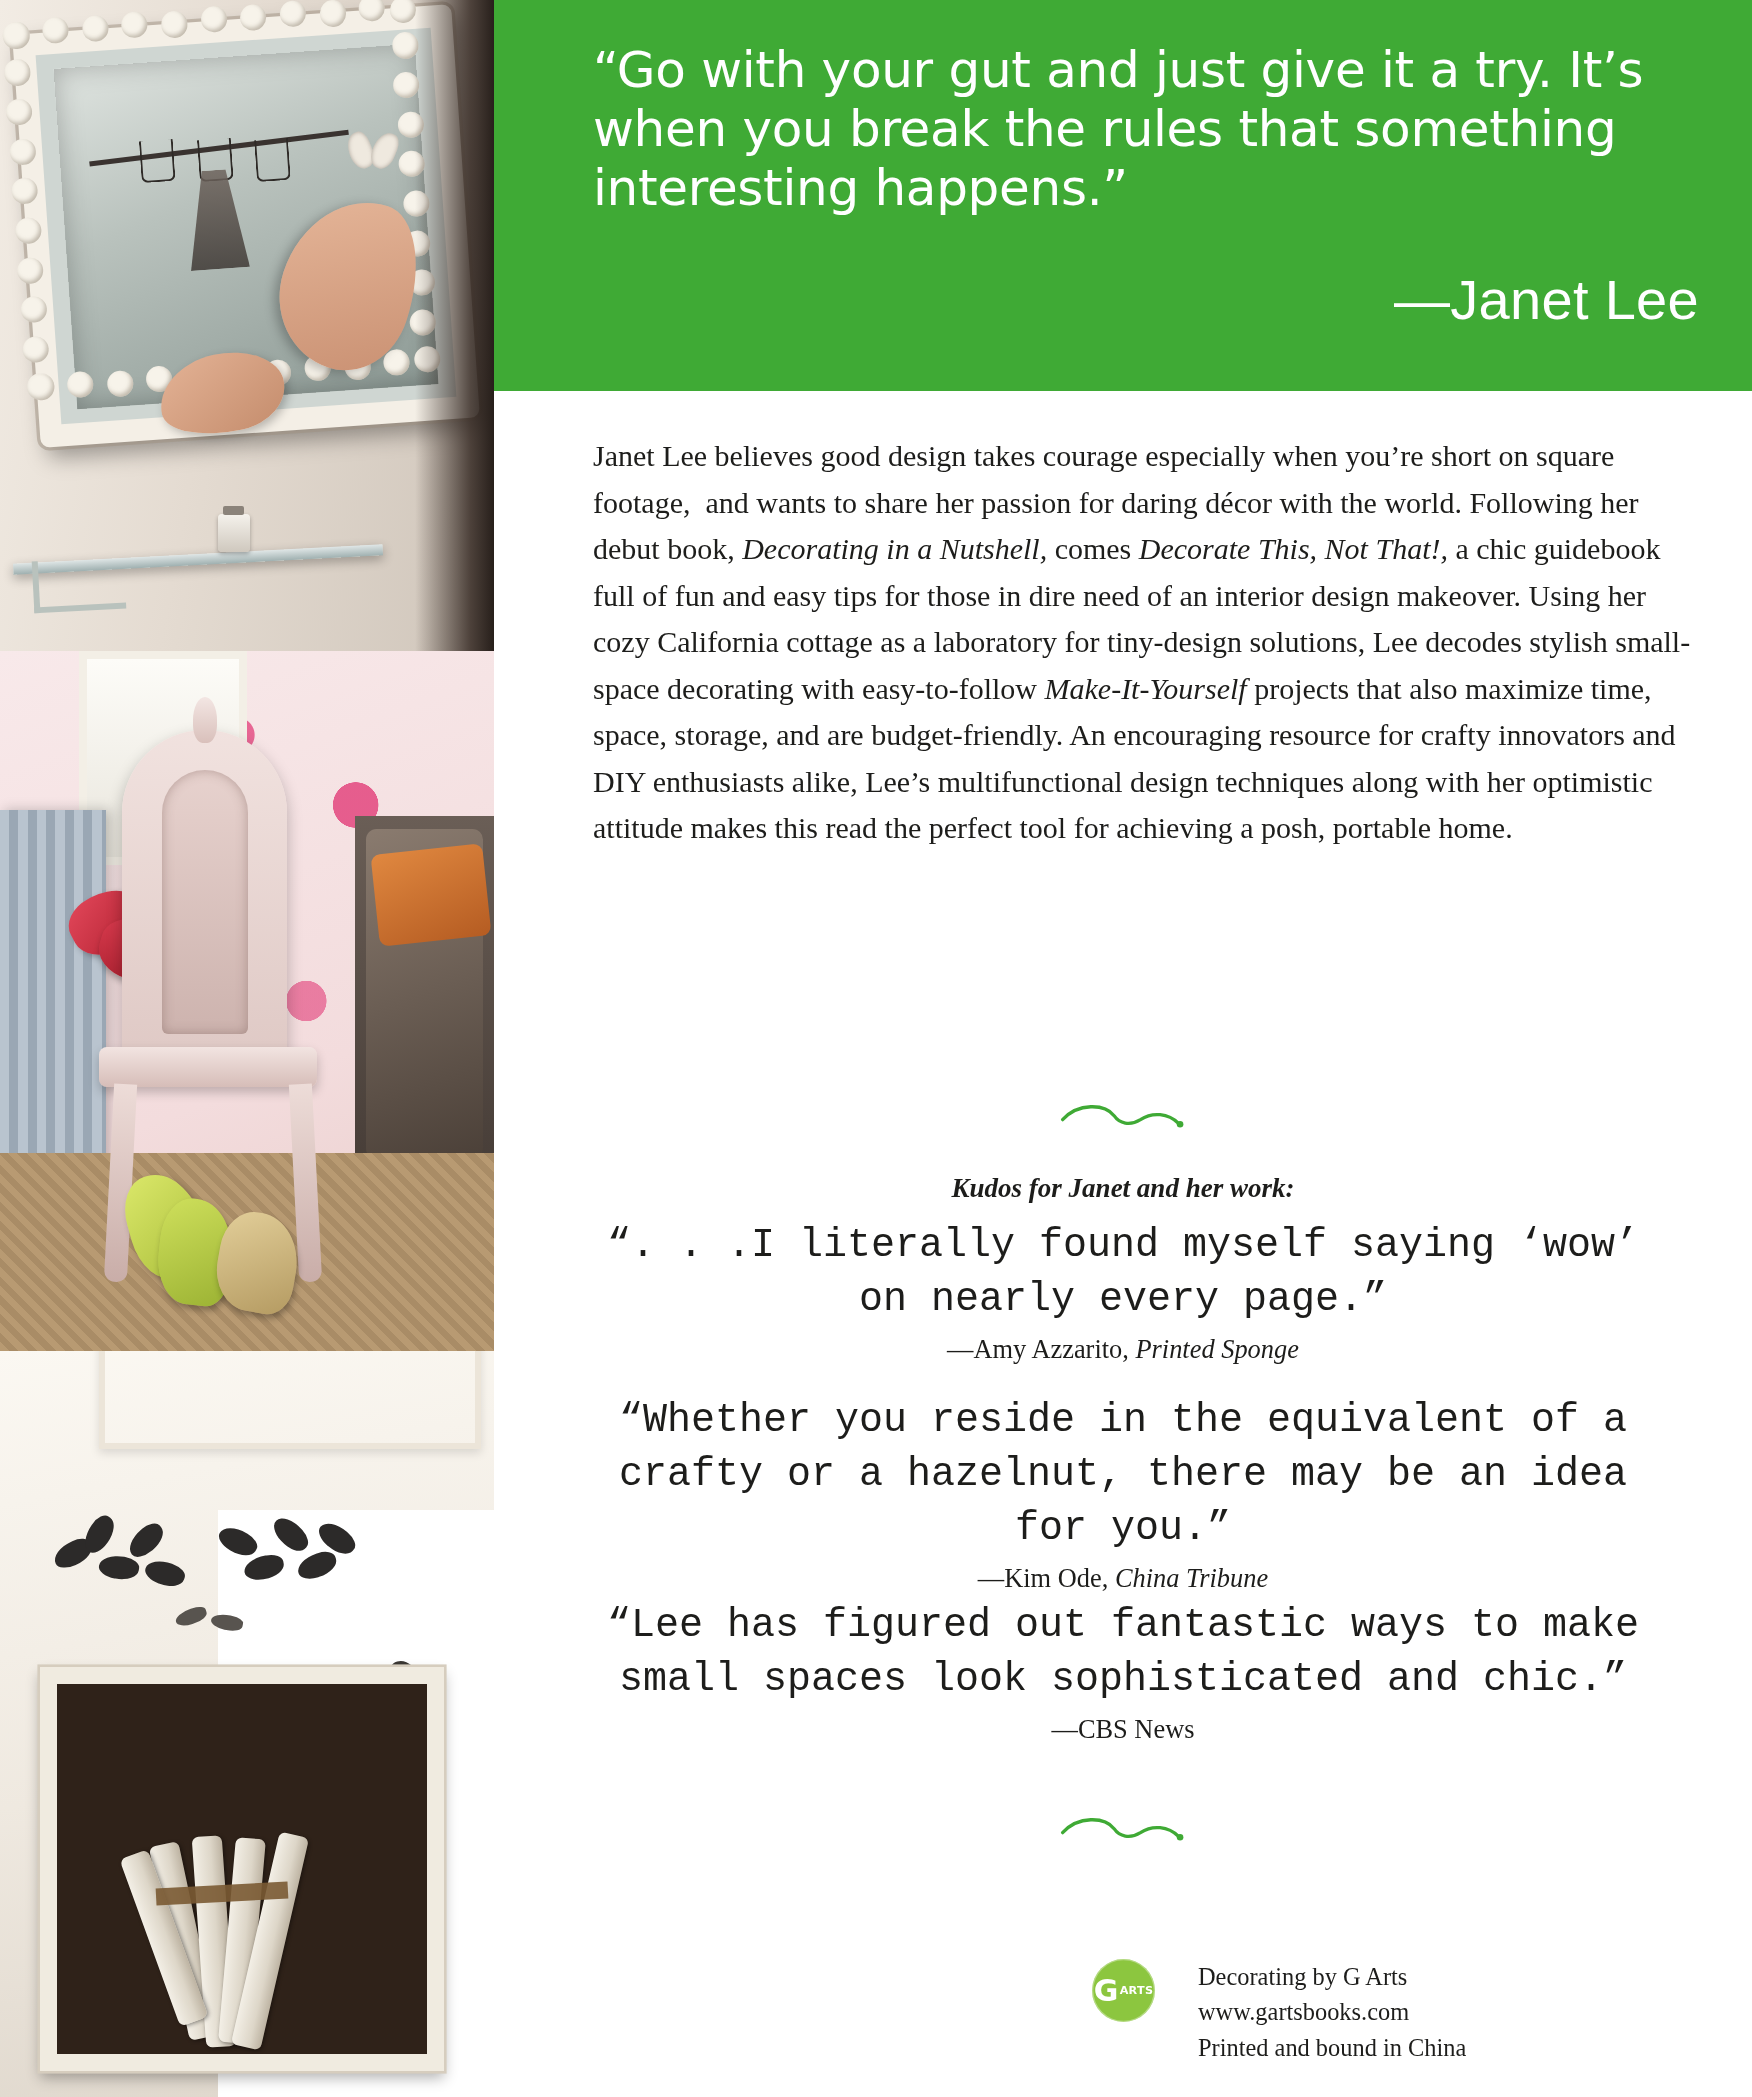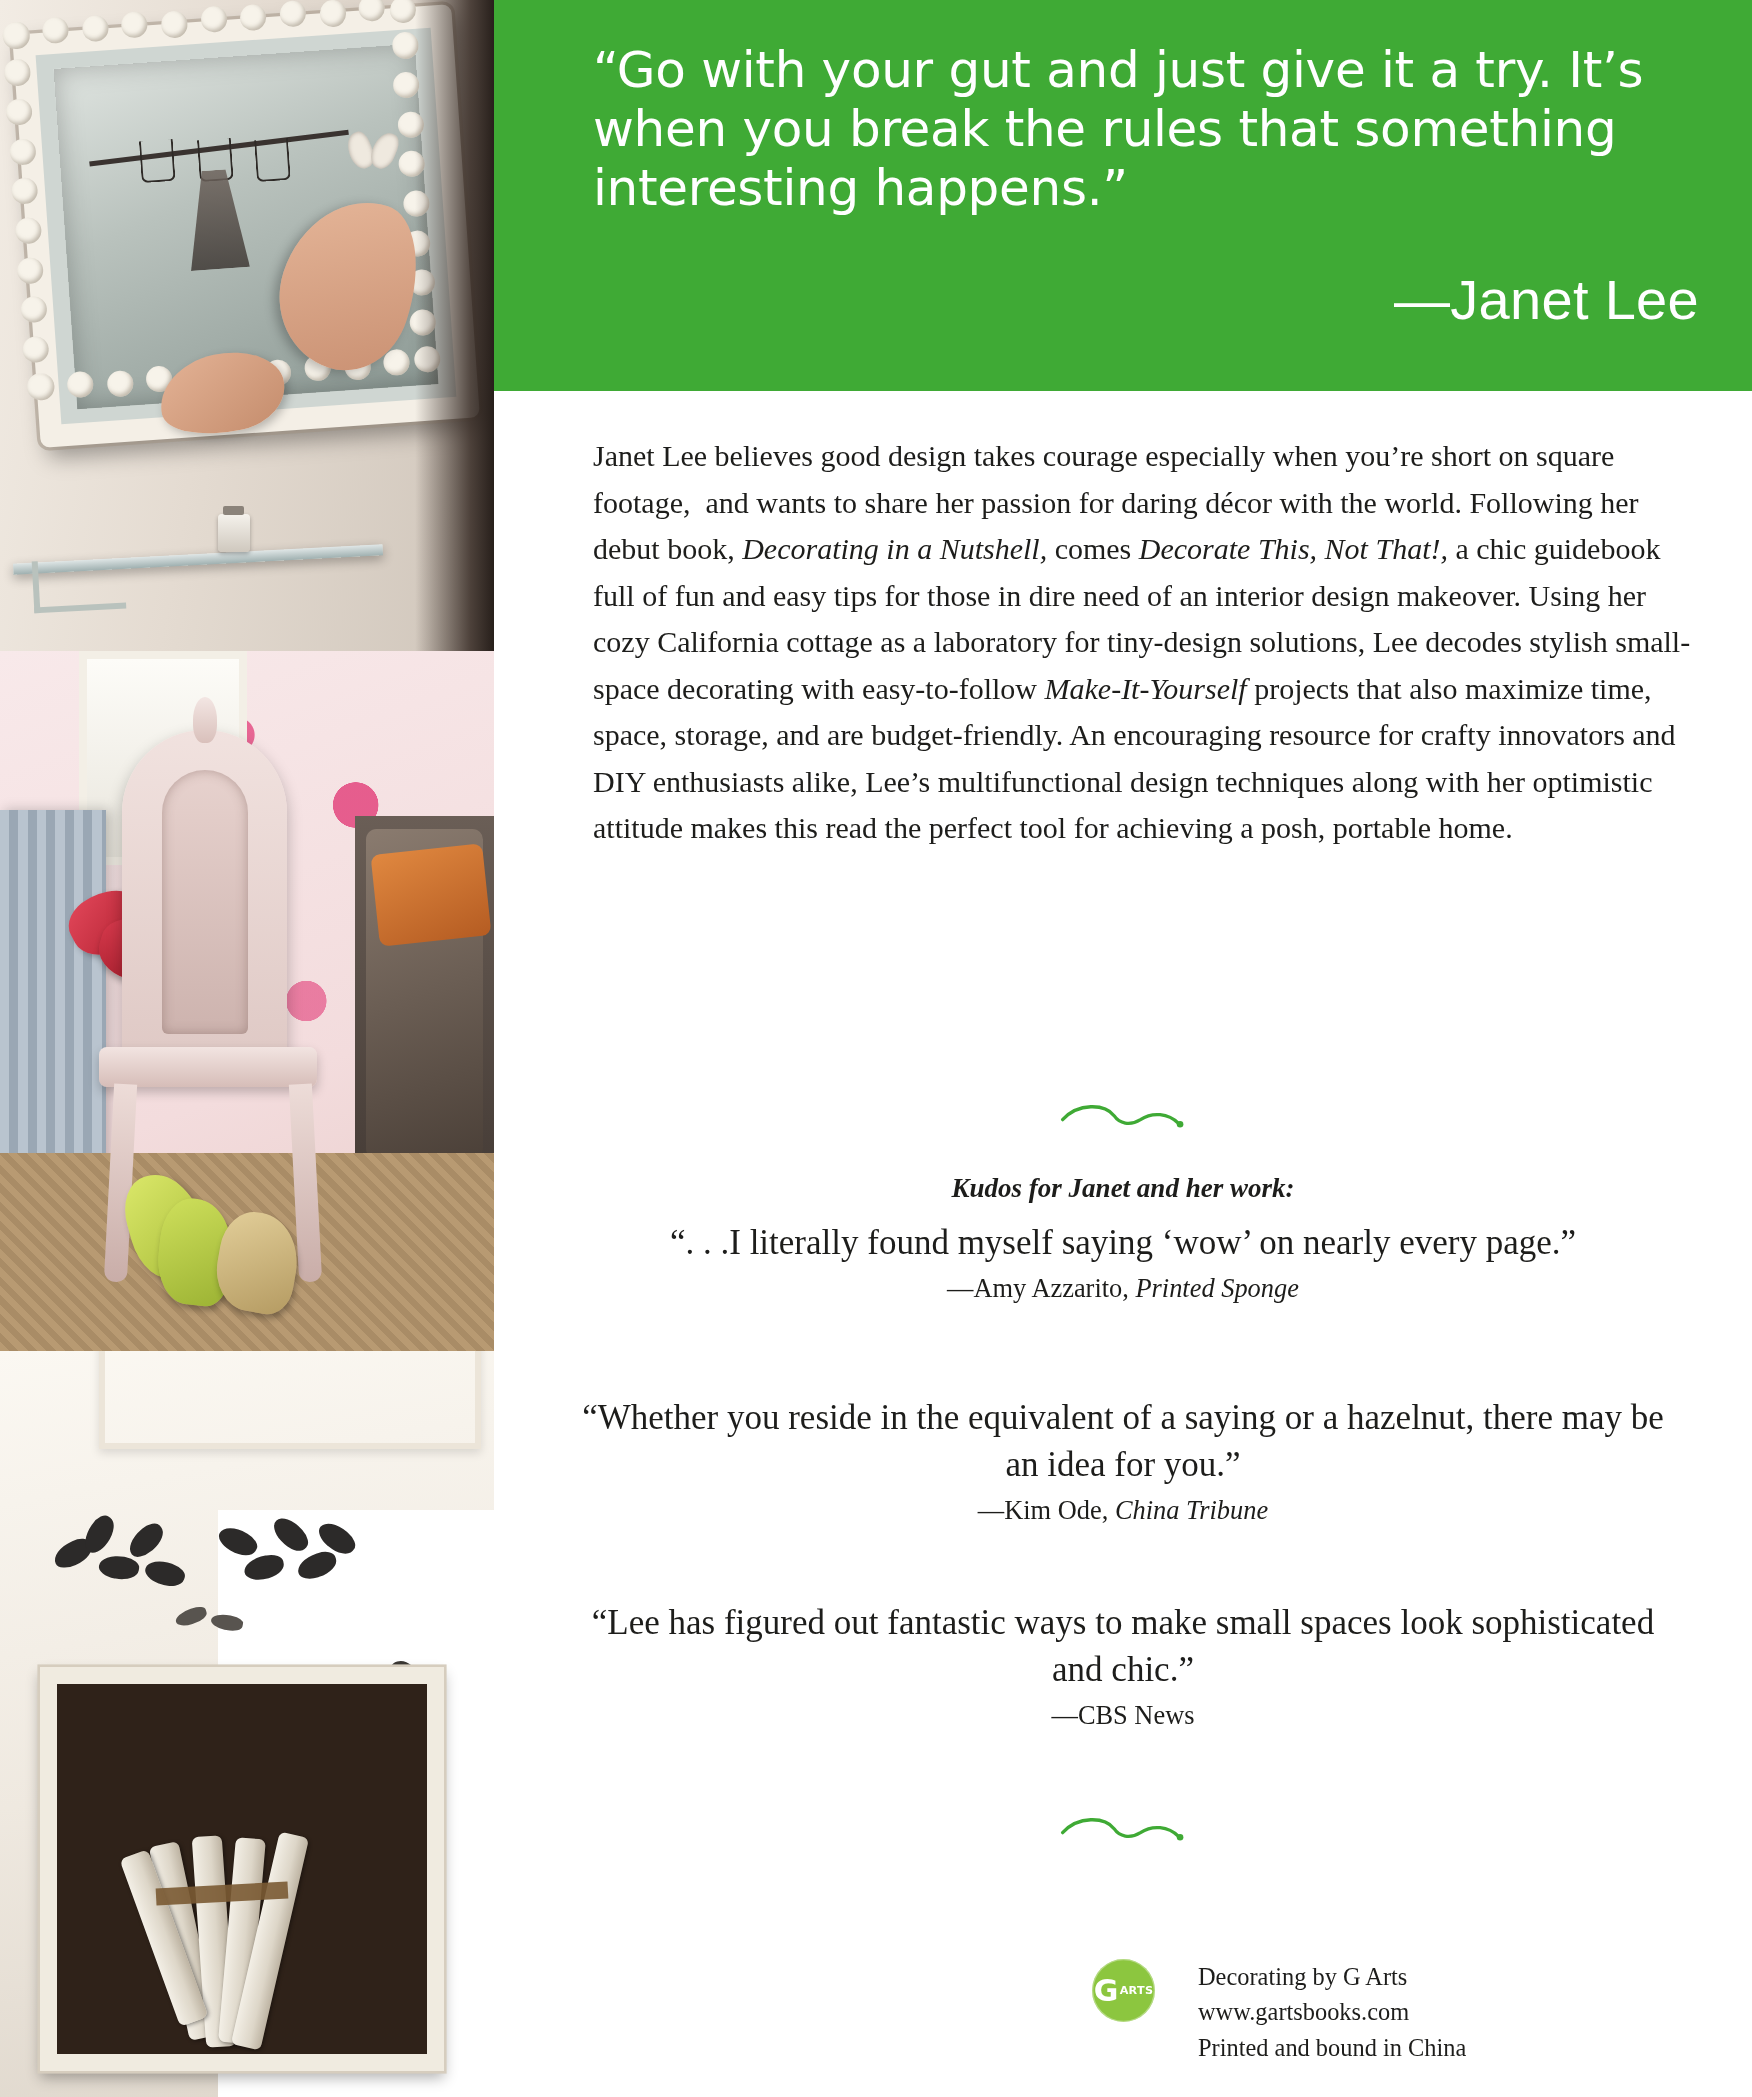--- a/index.html
+++ b/index.html
@@ -337,22 +337,23 @@
     font-weight: bold;
     font-size: 27px;
     color: #1d1d1b;
   }
   .praise {
     position: absolute; left: 79px; width: 1100px;
     text-align: center;
     color: #1d1d1b;
   }
   .praise .text {
-    font-size: 35px;
+    font-size: 40px;
     line-height: 1.35;
+    font-family: Liberation Mono, monospace;
   }
   .praise .src {
     font-size: 26.4px;
     margin-top: 6.6px;
   }
   .praise .src i { font-style: italic; }
 
   .praise.p1 { top: 1219px; }
   .praise.p2 { top: 1394px; }
   .praise.p3 { top: 1599px; }
@@ -523,21 +524,21 @@
 
   <div class="praise p1">
     <div class="text">“. . .I literally found myself saying ‘wow’ on nearly every page.”</div>
     <div class="src">
       <span>—Amy Azzarito,</span>
       <i>Printed Sponge</i>
     </div>
   </div>
 
   <div class="praise p2">
-    <div class="text">“Whether you reside in the equivalent of a saying or a hazelnut, there may be an idea for you.”</div>
+    <div class="text">“Whether you reside in the equivalent of a crafty or a hazelnut, there may be an idea for you.”</div>
     <div class="src">
       <span>—Kim Ode,</span>
       <i>China Tribune</i>
     </div>
   </div>
 
   <div class="praise p3">
     <div class="text">“Lee has figured out fantastic ways to make small spaces look sophisticated and chic.”</div>
     <div class="src">
       <span>—CBS News</span>

